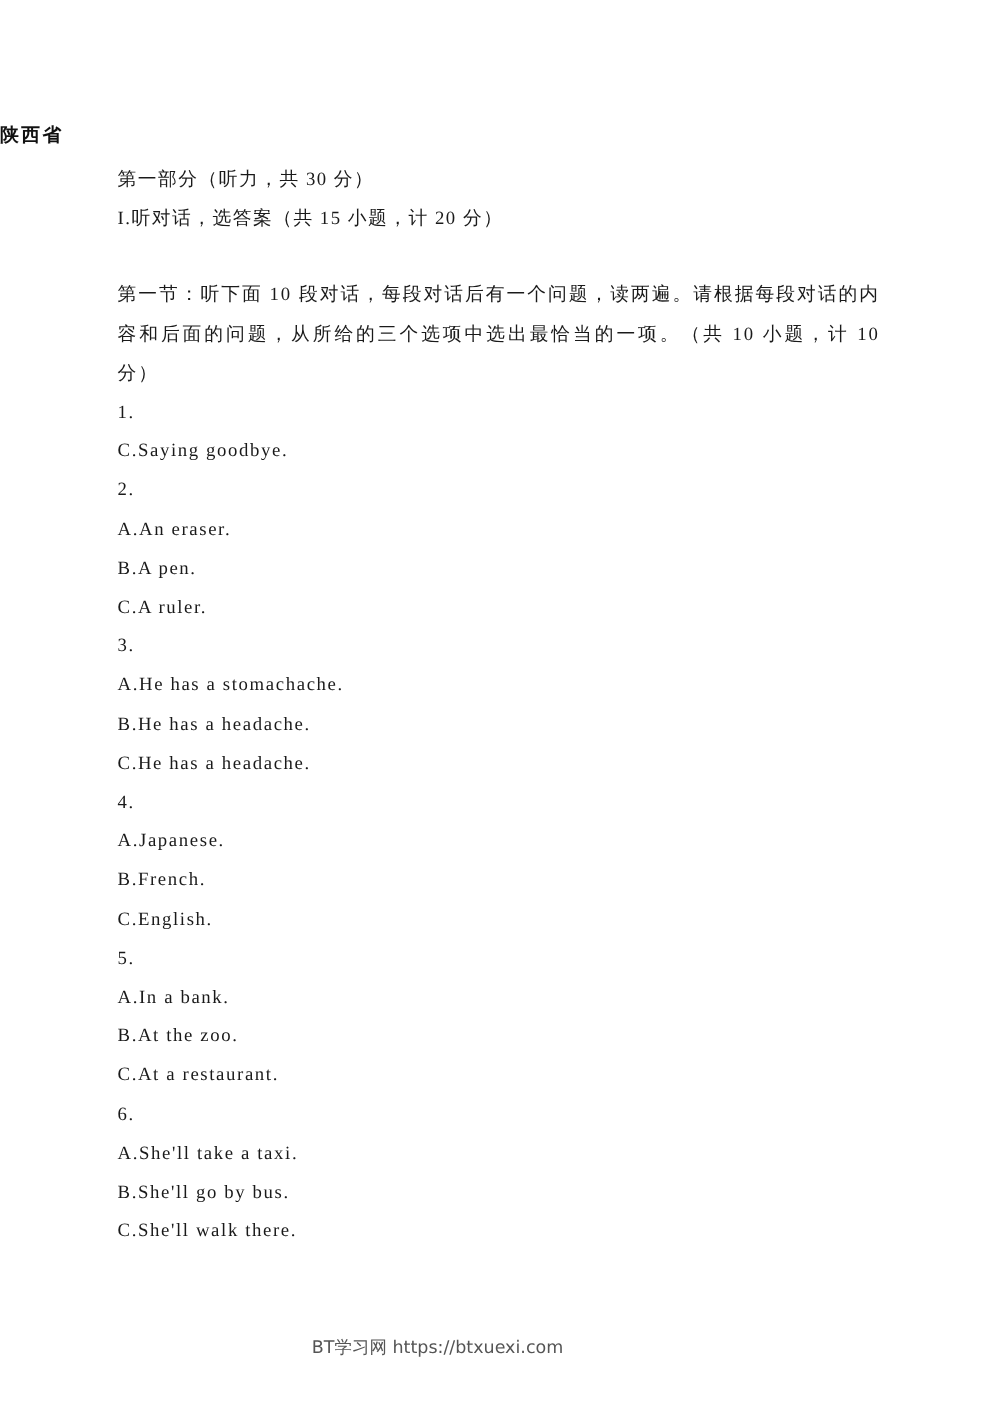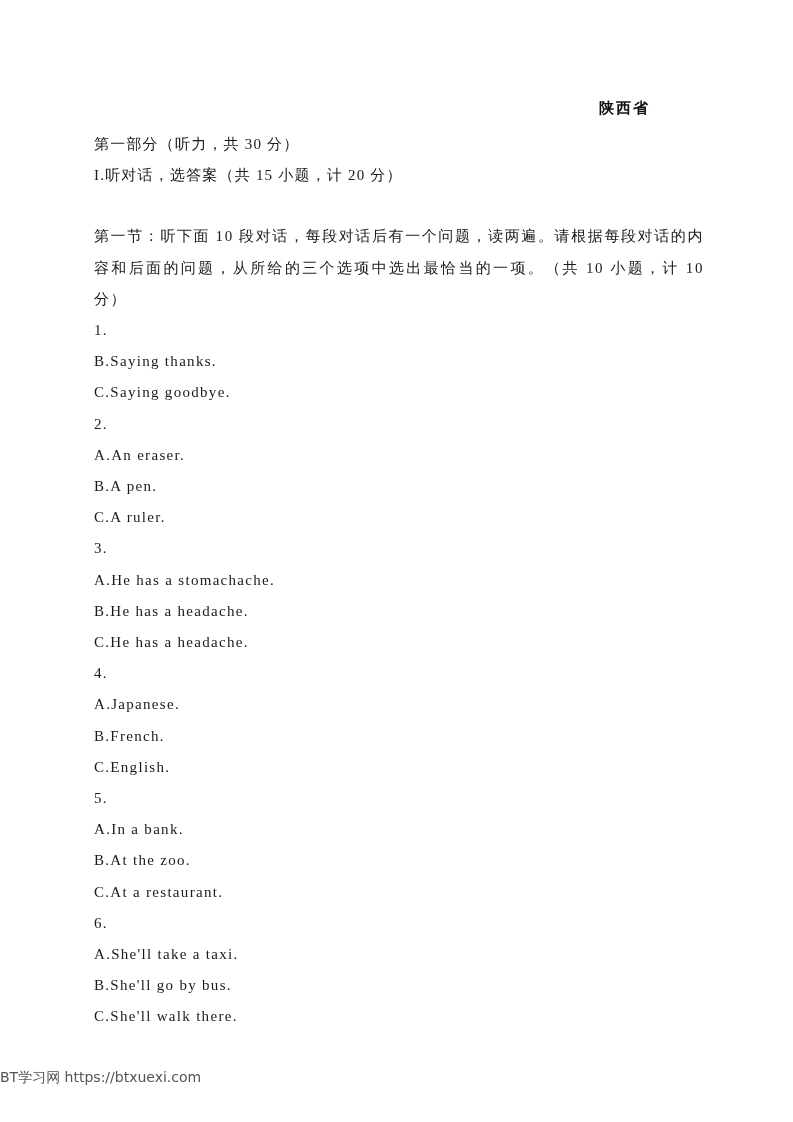--- a/index.html
+++ b/index.html
@@ -1,43 +1,42 @@
 <!DOCTYPE html>
 <html><head>
 <meta charset="utf-8">
 <style>
   html, body { margin: 0; padding: 0; background: #ffffff; }
   body { width: 793px; height: 1122px; position: relative; overflow: hidden;
          font-family: "Liberation Serif", "DejaVu Serif", serif; color: #1a1a1a; }
   .page { position: absolute; left: 0; top: 0; width: 793px; height: 1122px; }
-  .title { position: absolute; top: 99px; left: 0; width: 650px; text-align: right;
+  .title { position: absolute; top: 99px; left: 0; width: 650px; text-align: left;
            font-family: Liberation Serif, serif; font-weight: bold; font-size: 15px;
            letter-spacing: 2px; color: #111; }
   .content { position: absolute; left: 94px; top: 129px; width: 610px; }
   .line { font-size: 15px; line-height: 31.2px; letter-spacing: 1.2px; white-space: nowrap; }
   .para { font-size: 15px; line-height: 31.2px; letter-spacing: 1.6px; text-align: justify;
           white-space: normal; margin-top: 30px; }
   .opt { letter-spacing: 1.3px; }
-  .footer { position: absolute; top: 1069px; left: 0; width: 700px; 
+  .footer { position: absolute; top: 1069px; left: 0; width: 700px; text-align: center;
             font-family: "DejaVu Sans", sans-serif; font-size: 14px; color: #555; }
 </style>
 </head>
 <body>
 
 <div class="page">
   <div class="title">陕西省</div>
 
   <div class="content">
     <div class="line">第一部分（听力，共 30 分）</div>
     <div class="line">I.听对话，选答案（共 15 小题，计 20 分）</div>
     <div class="para">第一节：听下面 10 段对话，每段对话后有一个问题，读两遍。请根据每段对话的内容和后面的问题，从所给的三个选项中选出最恰当的一项。（共 10 小题，计 10 分）</div>
 
     <div>
       <div class="line">1.</div>
-      <div class="line opt">B.Saying thanks.</div>
       <div class="line opt">C.Saying goodbye.</div>
     </div>
     <div>
       <div class="line">2.</div>
       <div class="line opt">A.An eraser.</div>
       <div class="line opt">B.A pen.</div>
       <div class="line opt">C.A ruler.</div>
     </div>
     <div>
       <div class="line">3.</div>

